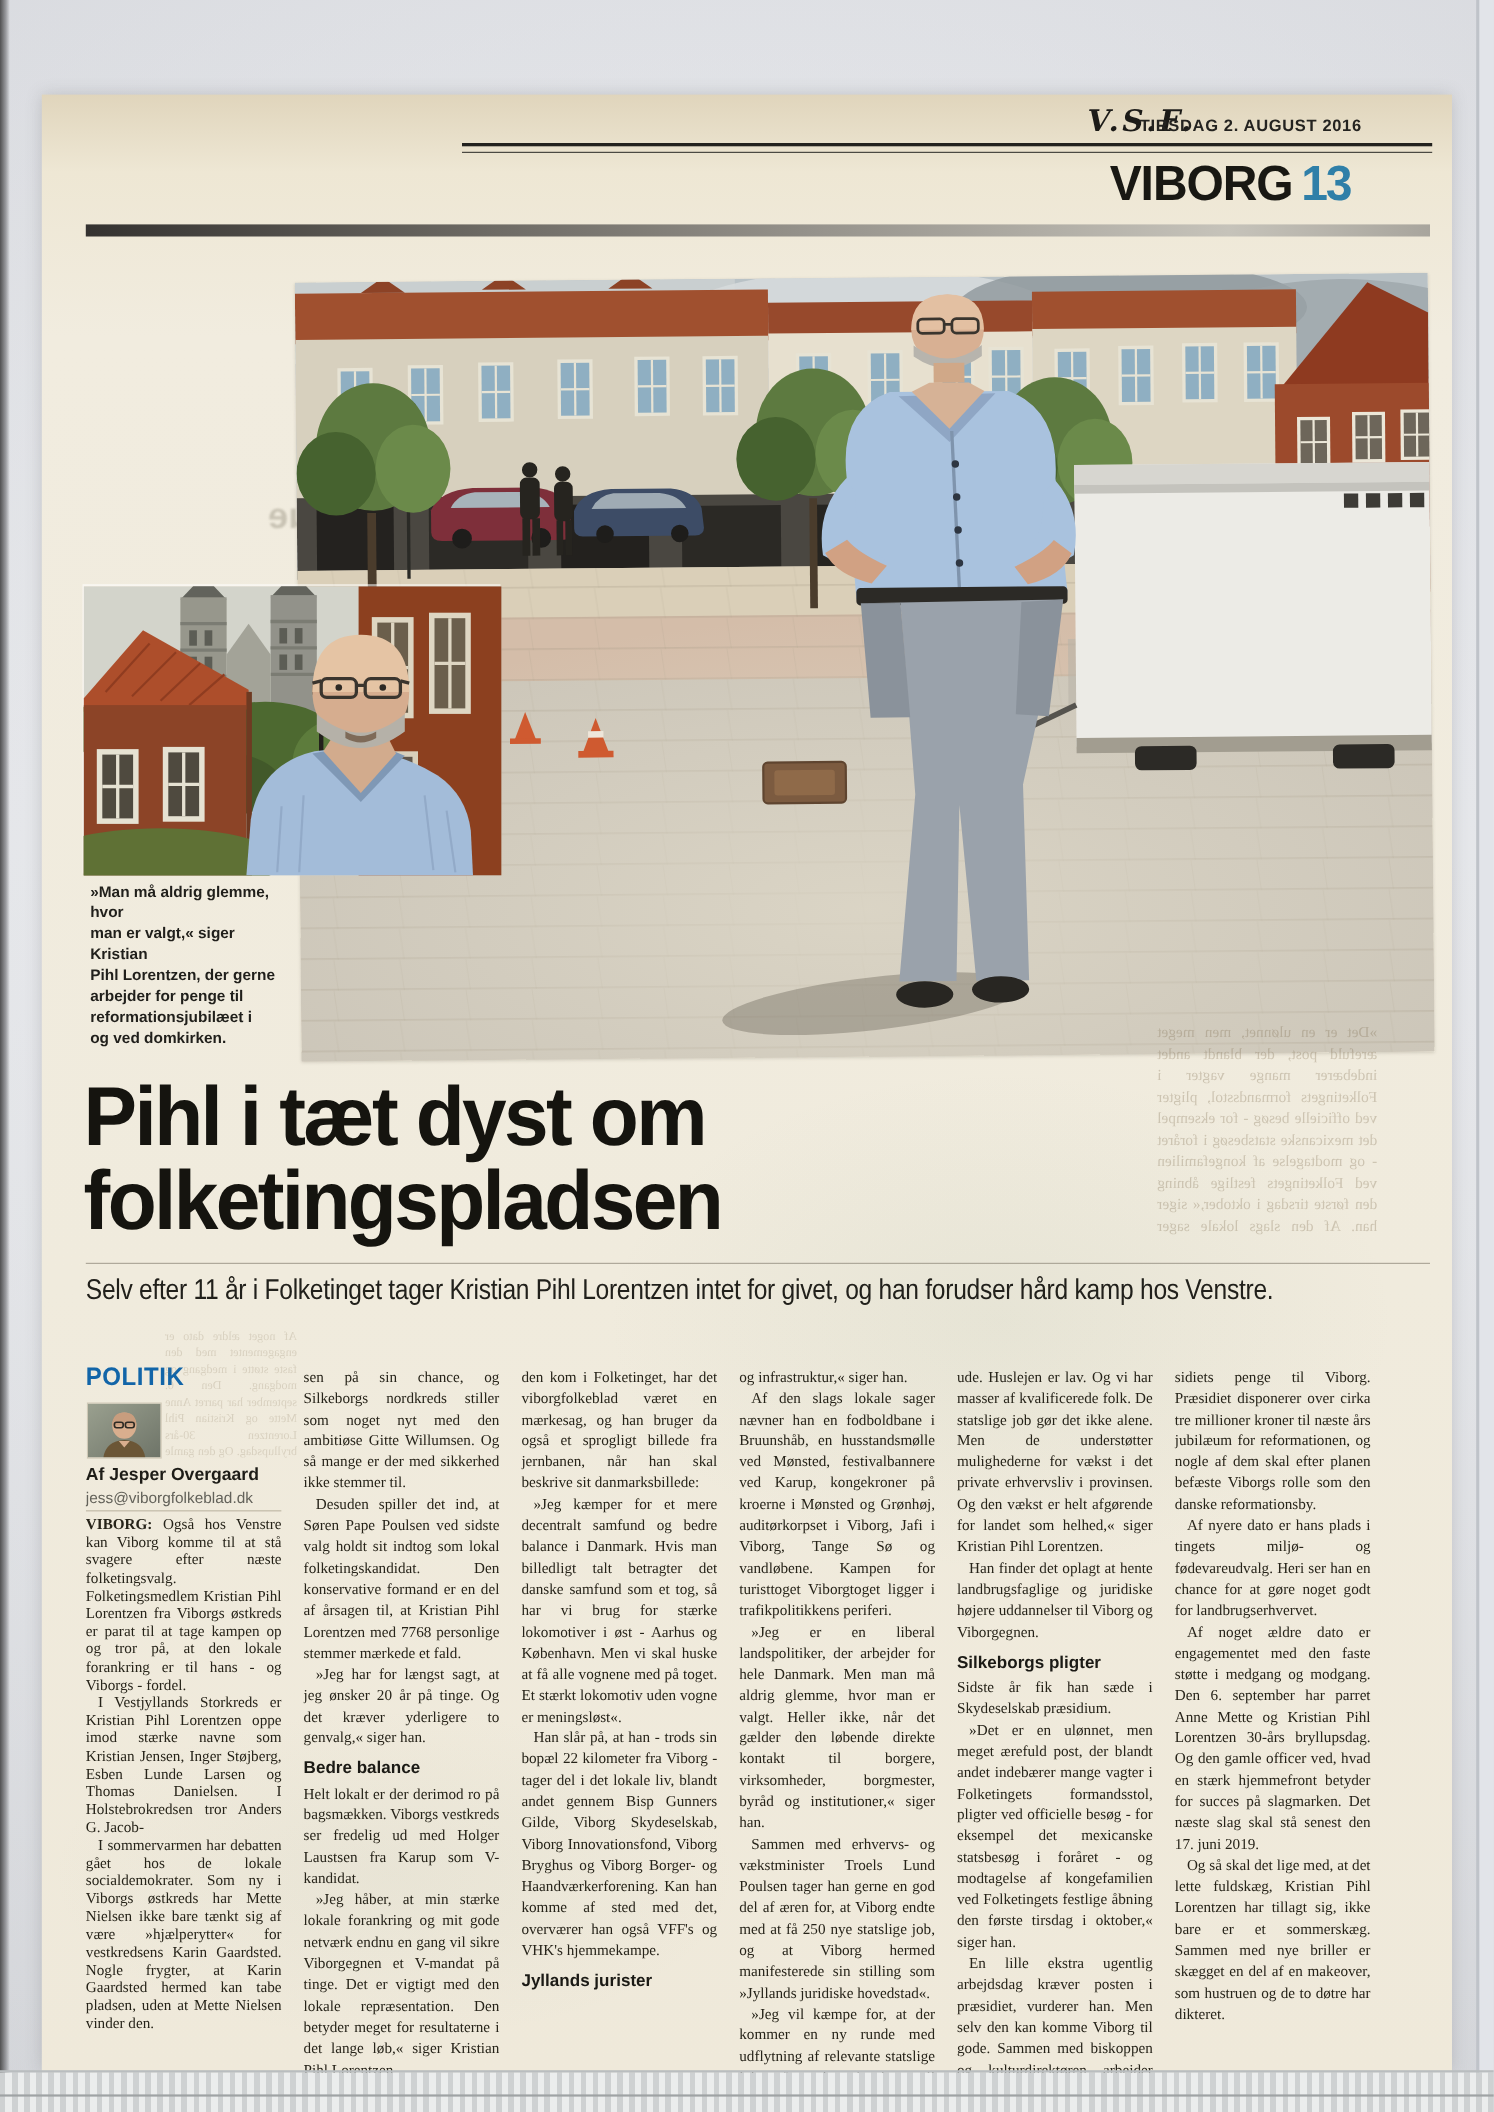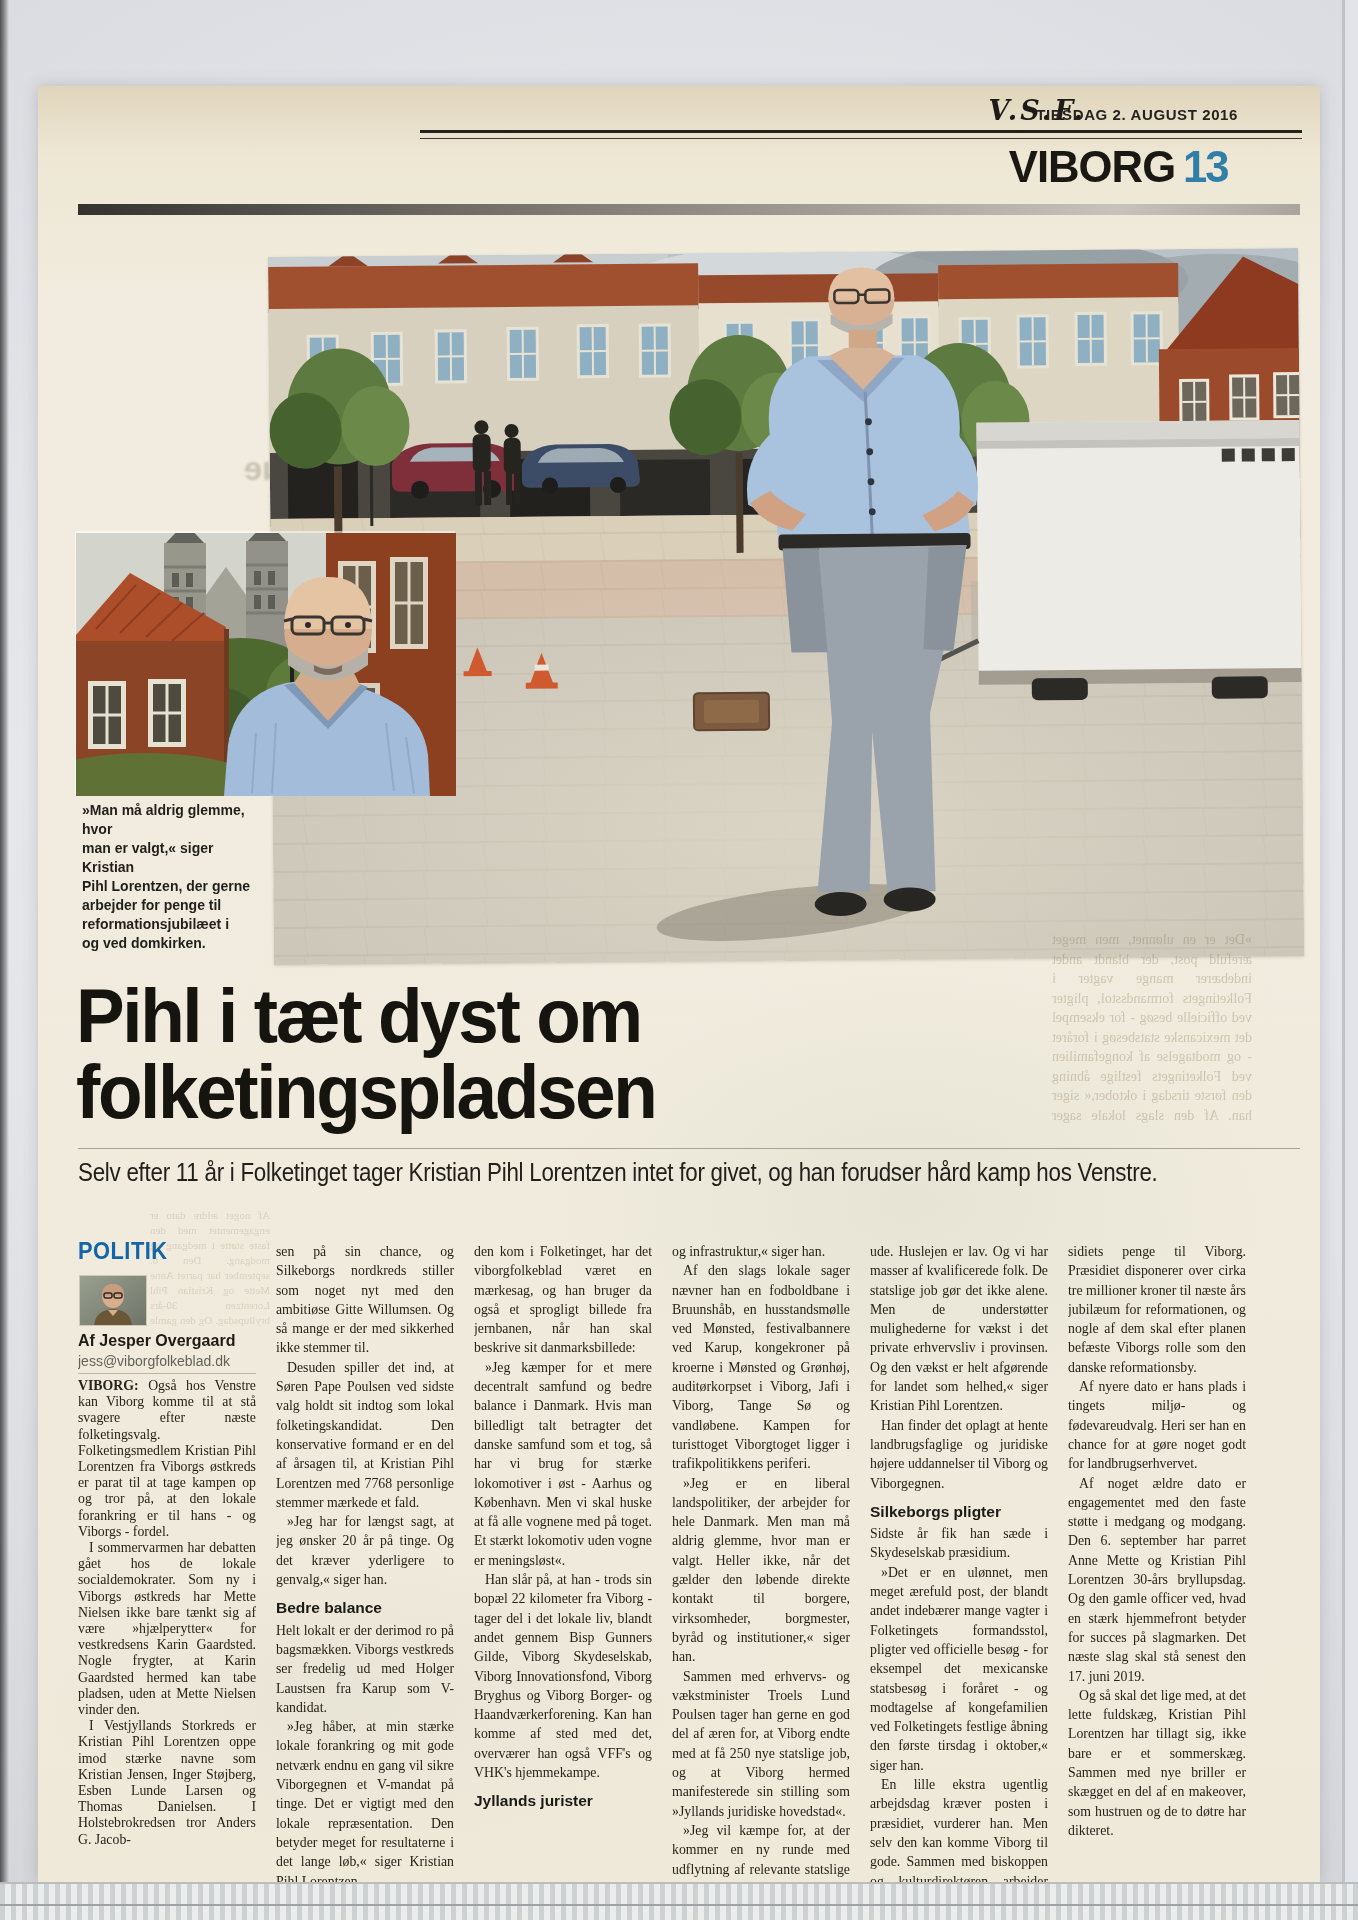--- a/index.html
+++ b/index.html
@@ -412,22 +412,22 @@
       <rect x="24" y="17" width="8" height="5" rx="2" fill="none" stroke="#2e2a24" stroke-width="1.5"></rect>
       <rect x="34" y="17" width="8" height="5" rx="2" fill="none" stroke="#2e2a24" stroke-width="1.5"></rect>
       <path d="M14,49 Q16,34 33,33 Q50,34 52,49 Z" fill="#6b5636"></path>
       <path d="M28,34 L33,40 L38,34 Z" fill="#d9ae8e"></path>
     </svg>
     <div id="author">Af Jesper Overgaard</div>
     <div id="email">jess@viborgfolkeblad.dk</div>
     <div id="byline-rule"></div>
     <div class="body">
         <p><b>VIBORG: </b>Også hos Venstre kan Viborg komme til at stå svagere efter næste folketingsvalg. Folketingsmedlem Kristian Pihl Lorentzen fra Viborgs østkreds er parat til at tage kampen op og tror på, at den lokale forankring er til hans - og Viborgs - fordel.</p>
+        <p class="ind">I Vestjyllands Storkreds er Kristian Pihl Lorentzen oppe imod stærke navne som Kristian Jensen, Inger Støjberg, Esben Lunde Larsen og Thomas Danielsen. I Holstebrokredsen tror Anders G. Jacob-</p>
         <p class="ind">I sommervarmen har debatten gået hos de lokale socialdemokrater. Som ny i Viborgs østkreds har Mette Nielsen ikke bare tænkt sig af være »hjælperytter« for vestkredsens Karin Gaardsted. Nogle frygter, at Karin Gaardsted hermed kan tabe pladsen, uden at Mette Nielsen vinder den.</p>
-        <p class="ind">I Vestjyllands Storkreds er Kristian Pihl Lorentzen oppe imod stærke navne som Kristian Jensen, Inger Støjberg, Esben Lunde Larsen og Thomas Danielsen. I Holstebrokredsen tror Anders G. Jacob-</p>
       </div>
   </div>
   <div id="col-2" class="abs col">
       <p>sen på sin chance, og Silkeborgs nordkreds stiller som noget nyt med den ambitiøse Gitte Willumsen. Og så mange er der med sikkerhed ikke stemmer til.</p>
       <p class="ind">Desuden spiller det ind, at Søren Pape Poulsen ved sidste valg holdt sit indtog som lokal folketingskandidat. Den konservative formand er en del af årsagen til, at Kristian Pihl Lorentzen med 7768 personlige stemmer mærkede et fald.</p>
       <p class="ind">»Jeg har for længst sagt, at jeg ønsker 20 år på tinge. Og det kræver yderligere to genvalg,« siger han.</p>
       <div class="crosshead">Bedre balance</div>
       <p>Helt lokalt er der derimod ro på bagsmækken. Viborgs vestkreds ser fredelig ud med Holger Laustsen fra Karup som V-kandidat.</p>
       <p class="ind">»Jeg håber, at min stærke lokale forankring og mit gode netværk endnu en gang vil sikre Viborgegnen et V-mandat på tinge. Det er vigtigt med den lokale repræsentation. Den betyder meget for resultaterne i det lange løb,« siger Kristian Pihl Lorentzen.</p>
       <p class="ind">Lige siden han for 11 år si-</p>

